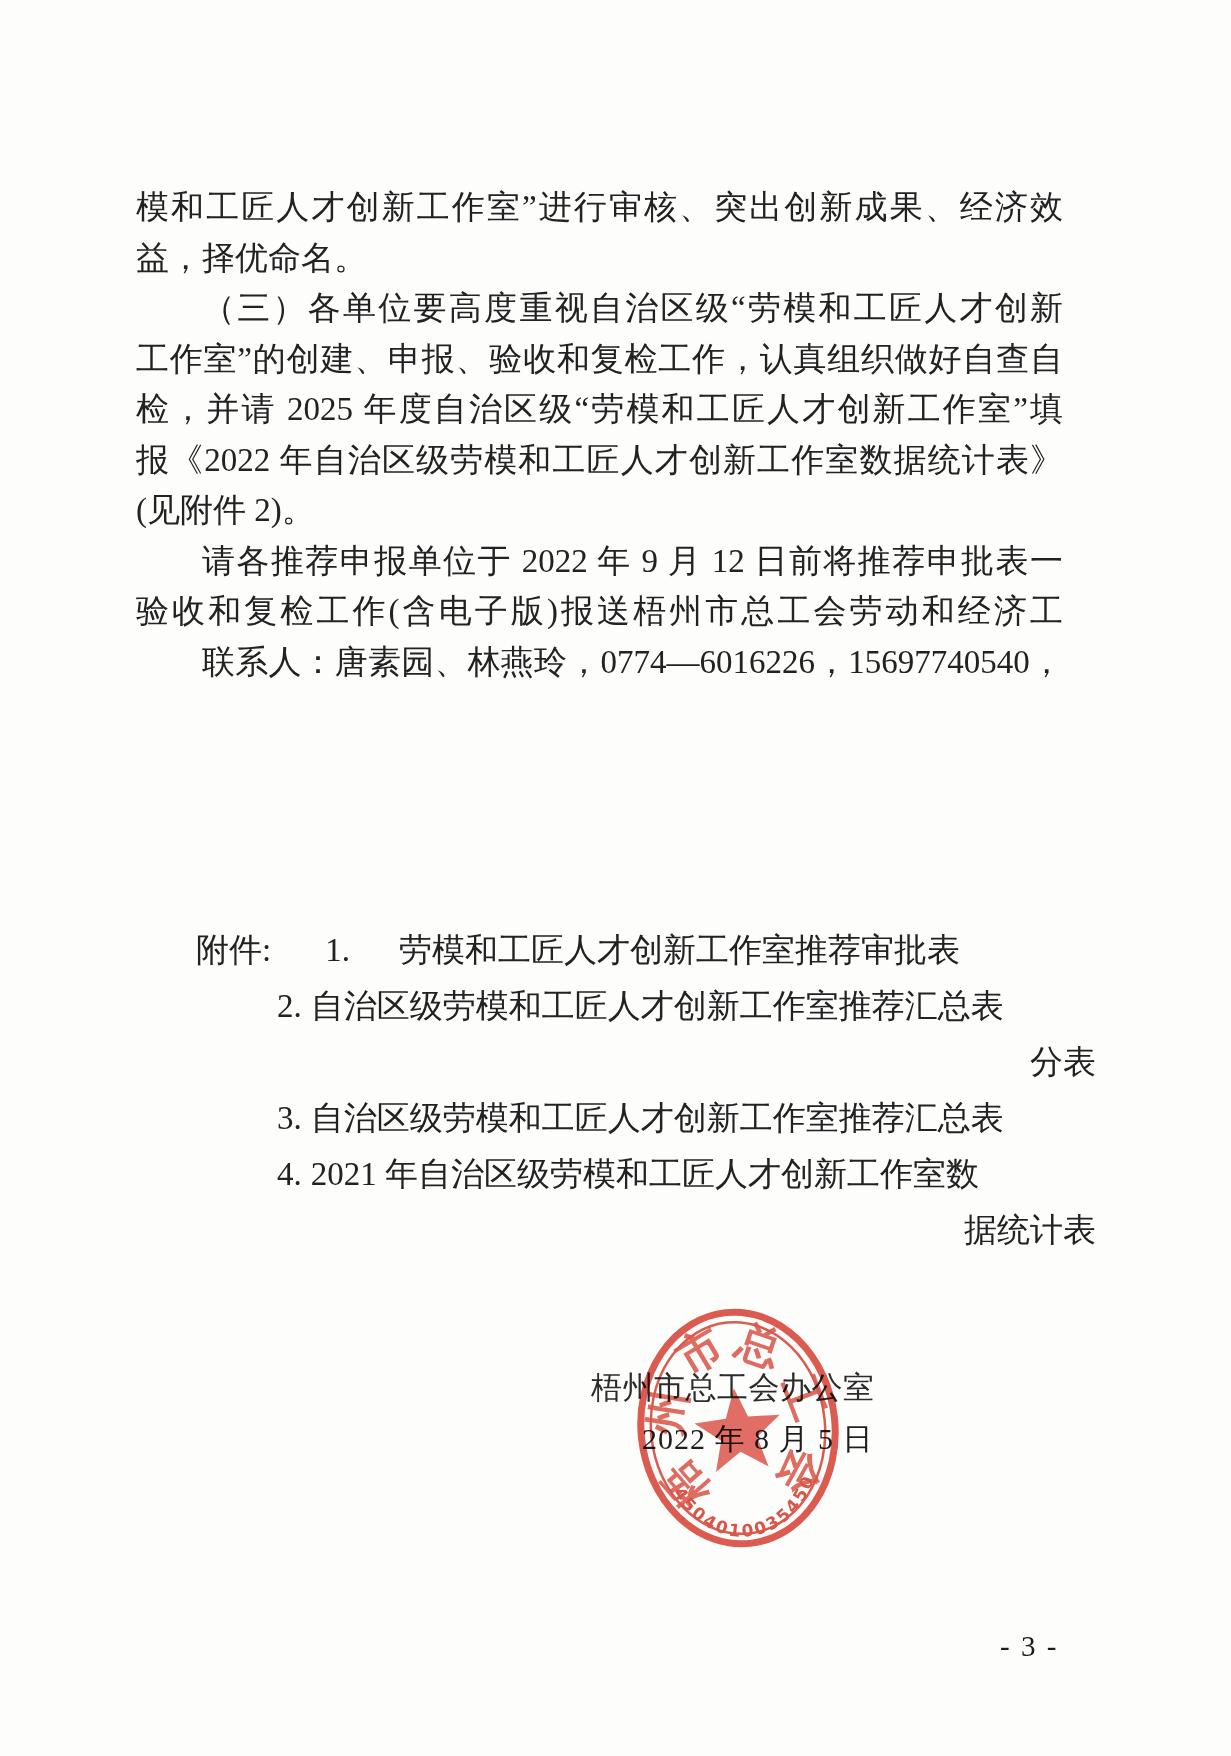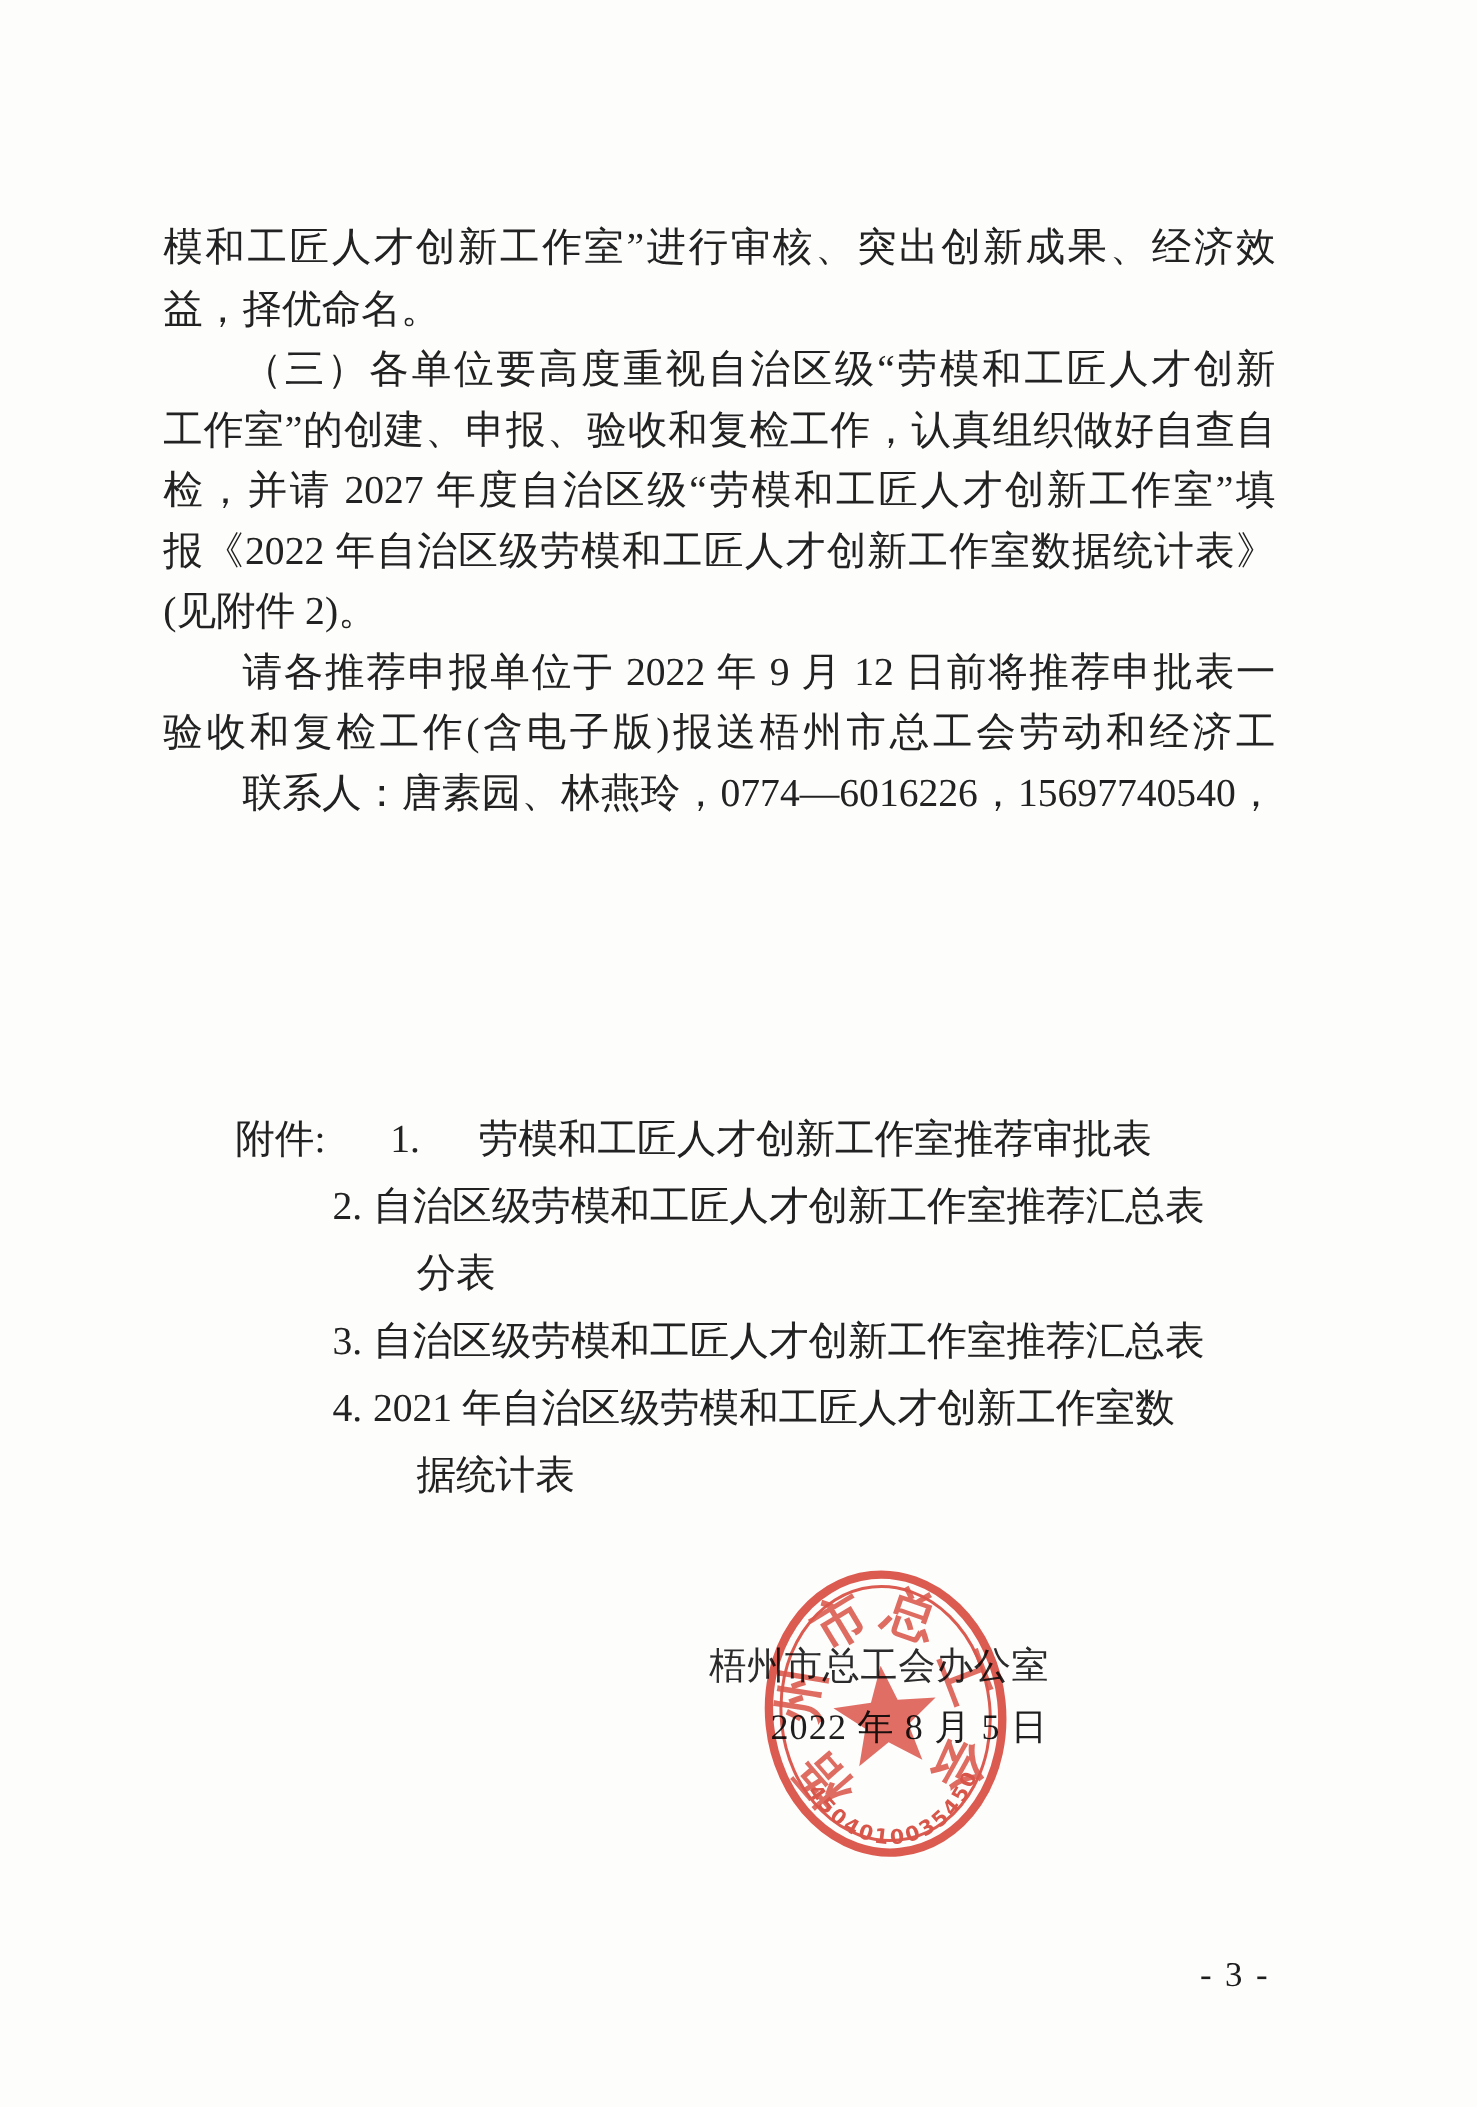--- a/index.html
+++ b/index.html
@@ -21,21 +21,21 @@
   .line.fill { text-align-last:justify; }
   .line.indent { text-indent:66px; }
   
   .attachments {
     position:absolute; left:136px; top:922px; width:960px;
     font-size:33px; line-height:56px;
   }
   .att-row { display:flex; height:56px; white-space:nowrap; }
   .att-row.first { margin-left:60px;gap:40px; }
   .att-row.item  { margin-left:141px; }
-  .att-row.cont  { margin-left:211px; }
+  .att-row.cont  { margin-left:211px;justify-content:flex-end; }
   .att-label { margin-right:14px; }
   .att-num   { margin-right:9px; }
   
   .sig-org {
     position:absolute; left:591px; top:1367px;
     font-size:31px; letter-spacing:0.5px; color:#2b2b2b;
   }
   .sig-date {
     position:absolute; left:642px; top:1419px;
     font-size:30px; letter-spacing:1px; color:#1e1e1e;
@@ -68,21 +68,21 @@
 </head>
 <body>
 
 <div class="page">
 
   <div class="body-text">
     <div class="line fill">模和工匠人才创新工作室”进行审核、突出创新成果、经济效</div>
     <div class="line">益，择优命名。</div>
     <div class="line fill indent">（三）各单位要高度重视自治区级“劳模和工匠人才创新</div>
     <div class="line fill">工作室”的创建、申报、验收和复检工作，认真组织做好自查自</div>
-    <div class="line fill">检，并请 2027 年度自治区级“劳模和工匠人才创新工作室”填</div>
+    <div class="line fill">检，并请 2025 年度自治区级“劳模和工匠人才创新工作室”填</div>
     <div class="line fill">报《2022 年自治区级劳模和工匠人才创新工作室数据统计表》</div>
     <div class="line">(见附件 2)。</div>
     <div class="line fill indent">请各推荐申报单位于 2022 年 9 月 12 日前将推荐申批表一</div>
     <div class="line fill">验收和复检工作(含电子版)报送梧州市总工会劳动和经济工</div>
     <div class="line fill indent">联系人：唐素园、林燕玲，0774—6016226，15697740540，</div>
   </div>
 
   <div class="attachments">
     <div class="att-row first">
       <span class="att-label">附件:</span>

